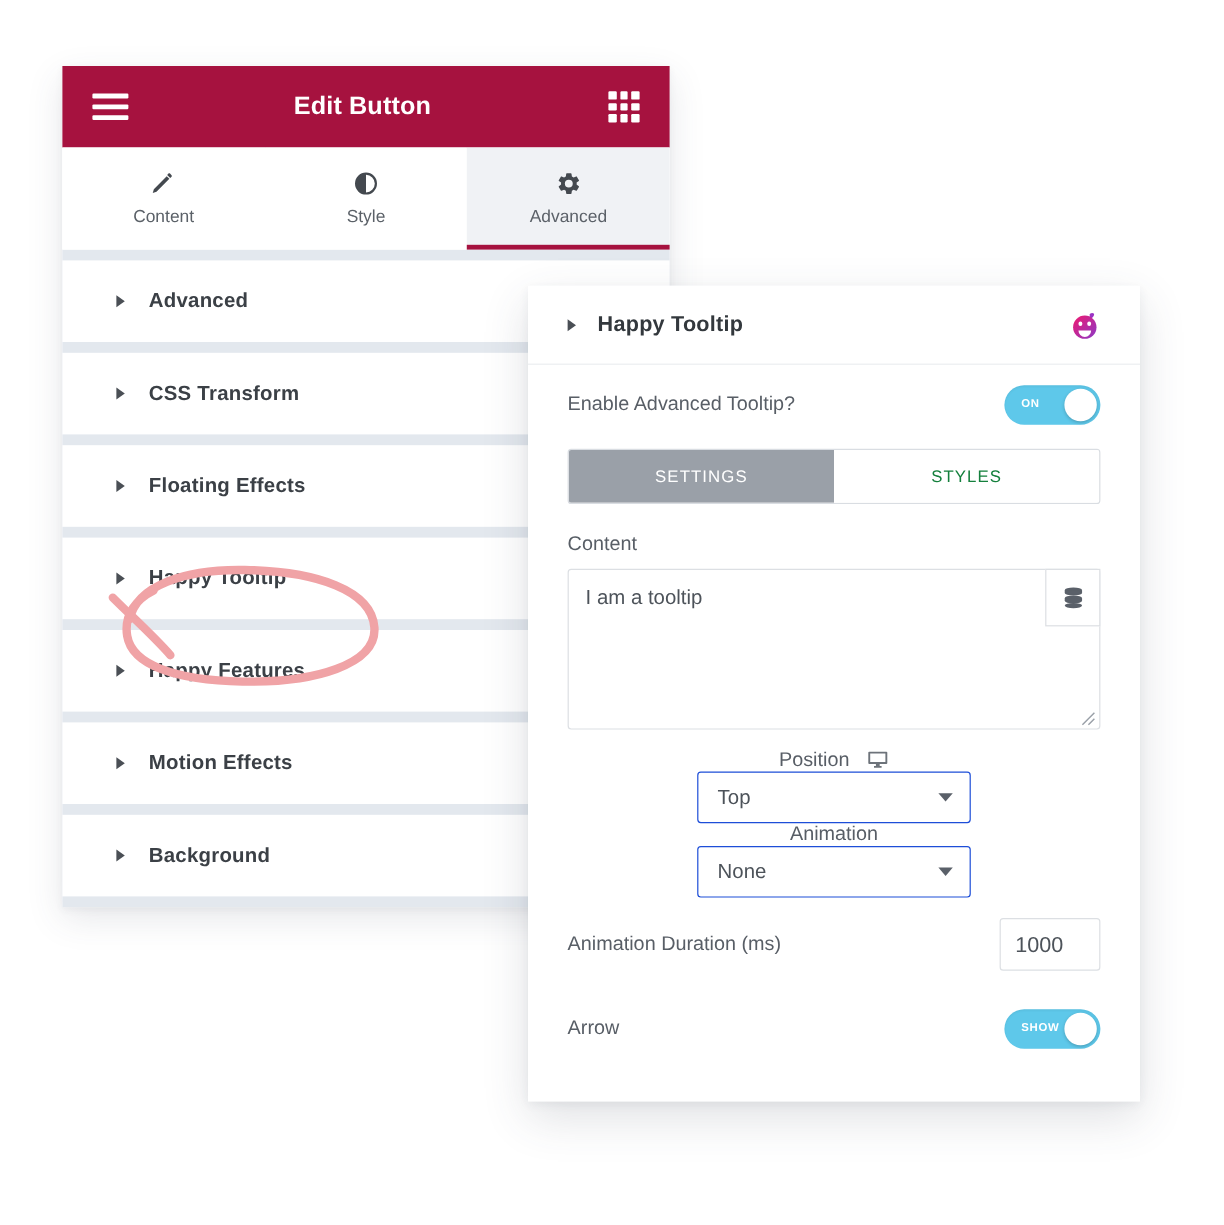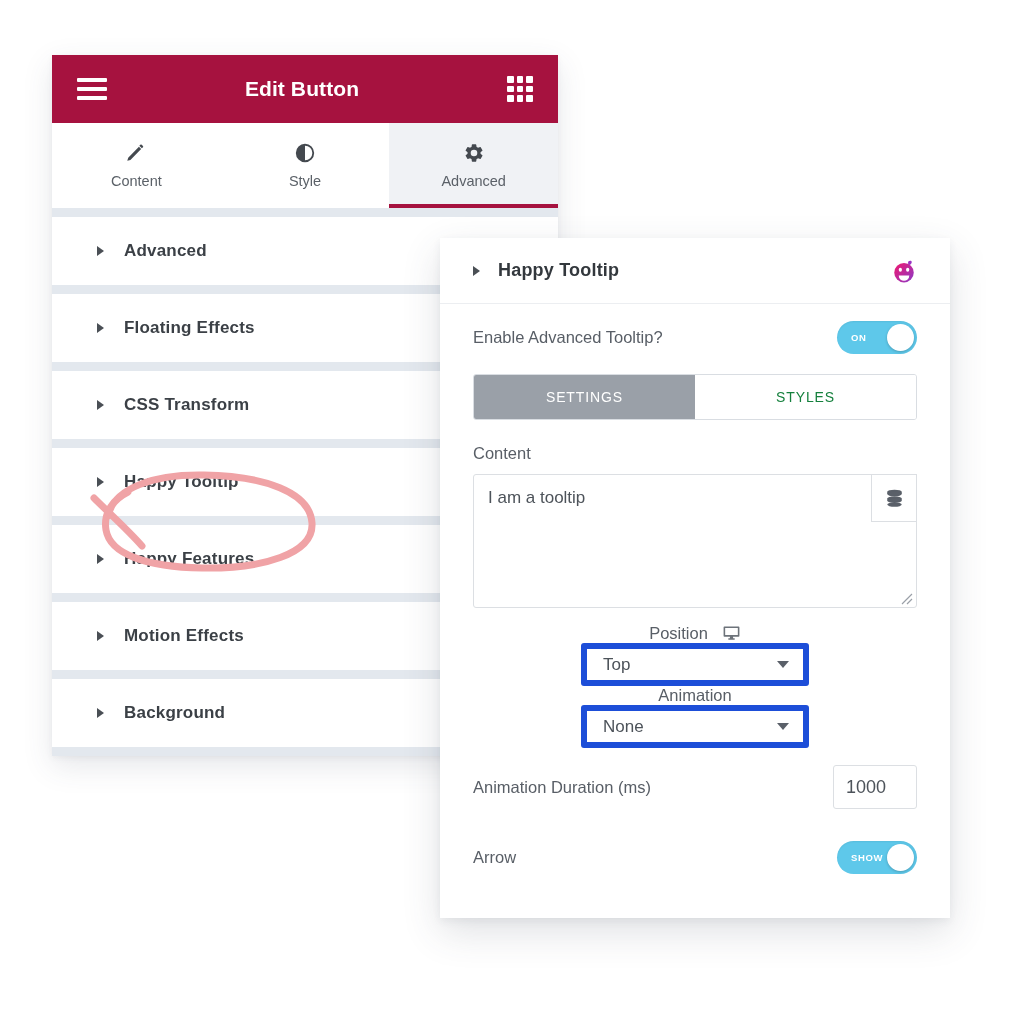--- a/index.html
+++ b/index.html
@@ -311,21 +311,21 @@
   
   .select-row { height: 62px; margin-top: 16px; flex-direction: column; }
   .select-row.tight { margin-top: 0; }
   .label-with-icon { display: flex; align-items: center; gap: 14px; }
   .monitor-icon { width: 19px; height: 19px; display:block; cursor: pointer;}
   .monitor-icon svg { display:block; width:100%; height:100%; fill:#6d737a; }
 
   .select-box {
     width: 228px;
     height: 46px;
-    border: 6px solid #1d4ed8;
+    border: 1px solid #1d4ed8;
     border-radius: 3px;
     background: #ffffff;
     display: flex;
     align-items: center;
     justify-content: space-between;
     padding: 0 14px 0 16px;
     box-sizing: border-box;
     cursor: pointer;
     font-size: 17px;
     color: #4d535a;
@@ -417,25 +417,25 @@
     </div>
   </div>
 
   <div id="accordion">
     <div class="accordion-item">
       <span class="acc-caret"></span>
       <span class="acc-label">Advanced</span>
     </div>
     <div class="accordion-item">
       <span class="acc-caret"></span>
+      <span class="acc-label">CSS Transform</span>
+    </div>
+    <div class="accordion-item">
+      <span class="acc-caret"></span>
       <span class="acc-label">Floating Effects</span>
-    </div>
-    <div class="accordion-item">
-      <span class="acc-caret"></span>
-      <span class="acc-label">CSS Transform</span>
     </div>
     <div class="accordion-item">
       <span class="acc-caret"></span>
       <span class="acc-label">Happy Tooltip</span>
     </div>
     <div class="accordion-item">
       <span class="acc-caret"></span>
       <span class="acc-label">Happy Features</span>
     </div>
     <div class="accordion-item">

